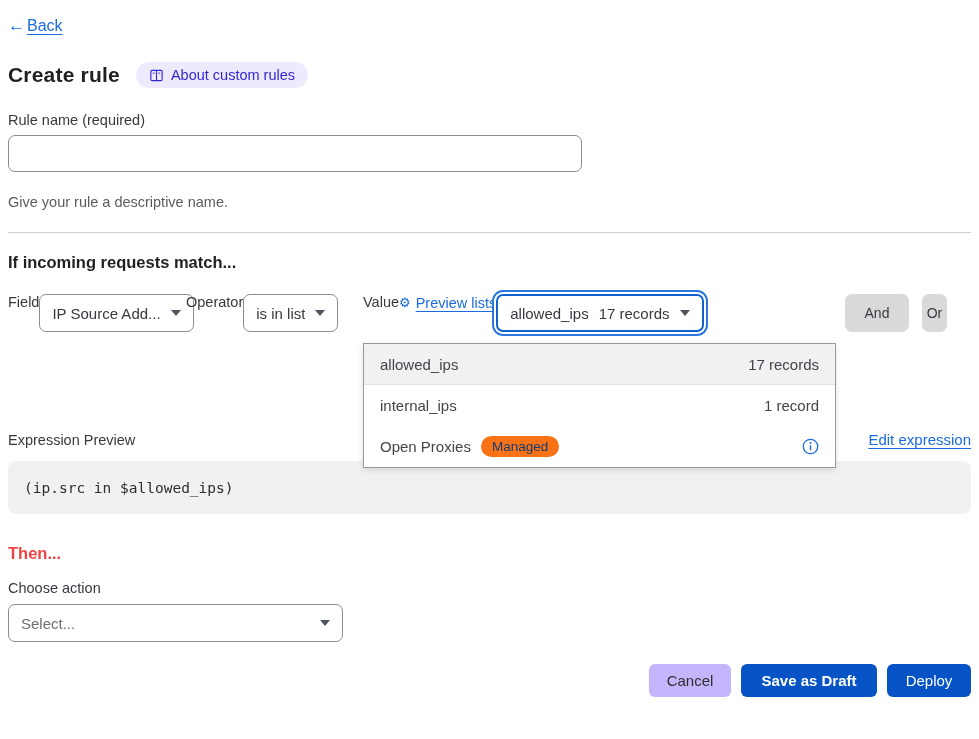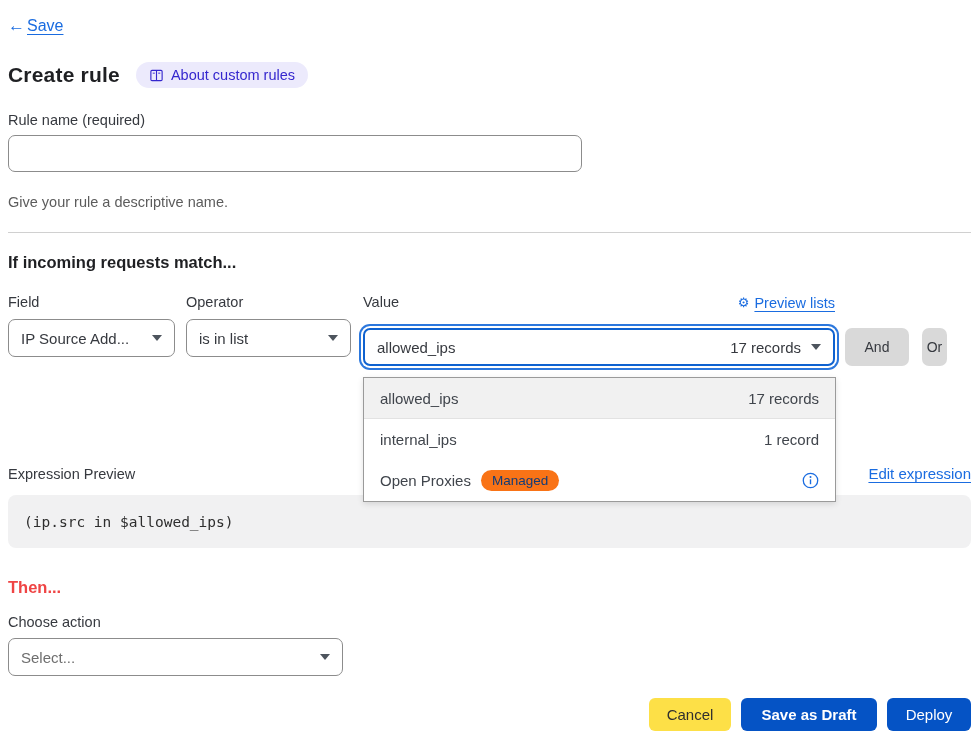--- a/index.html
+++ b/index.html
@@ -23,21 +23,21 @@
   .rule-name-group { margin-top: 24px; }
   .rule-name-input { display: block; margin-top: 7px; width: 574px; height: 37px; border: 1px solid #8c8c8c; border-radius: 7px; font-size: 15px; padding: 0 10px; font-family: "Liberation Sans", sans-serif; }
   .help-text { margin-top: 22px; font-size: 14.5px; color: #5c5c5c; }
 
   .divider { margin-top: 22px; border: none; border-top: 1px solid #d0d0d0; width: 963px; }
 
   .section-heading { margin-top: 20px; font-size: 16.5px; font-weight: bold; color: #1f2023; }
 
   
   .condition-row { display: flex; margin-top: 22px; align-items: flex-start; }
-  .cond-group { display: flex; flex-direction: column; }
+  .cond-group { display: flex; flex-direction: row; }
   .cond-group .field-label { margin-bottom: 9px; }
   .select { height: 38px; border: 1px solid #8c8c8c; border-radius: 7px; background: #fff; display: flex; align-items: center; padding: 0 12px; font-size: 15px; color: #36393f; cursor: pointer; }
   .select .sel-text { flex: 1; white-space: nowrap; overflow: hidden; }
   .chev { width: 0; height: 0; border-left: 5px solid transparent; border-right: 5px solid transparent; border-top: 6px solid #4d545d; margin-left: 10px; flex: none; }
   .w-field { width: 167px; margin-right: 11px; }
   .w-op { width: 165px; margin-right: 12px; }
   .value-group { width: 472px; position: relative; }
   .value-label-row { display: flex; justify-content: space-between; align-items: baseline; margin-bottom: 9px; }
   .manage-link { display: inline-flex; align-items: center; gap: 5px; color: #1a6ce0; font-size: 14.5px; cursor: pointer; }
   .manage-link .gear { font-size: 13px; }
@@ -65,33 +65,33 @@
 
   
   .then-heading { margin-top: 30px; font-size: 16.5px; font-weight: bold; color: #ef4444; }
   .action-group { margin-top: 17px; }
   .action-select { margin-top: 8px; width: 335px; }
   .placeholder { color: #6e6e6e; }
 
   
   .footer { display: flex; justify-content: flex-end; align-items: center; margin-top: 22px; width: 963px; gap: 0; }
   .btn { height: 33px; border: none; border-radius: 6px; font-size: 15px; font-family: "Liberation Sans", sans-serif; cursor: pointer; }
-  .btn-cancel { width: 82px; background: #fde047; color: #2f2f2f; }
+  .btn-cancel { width: 82px; background: #c4b5fd; color: #2f2f2f; }
   .btn-primary { background: #0553c5; color: #ffffff; }
   .btn-save { width: 136px; margin-left: 10px; font-weight: bold; }
   .btn-deploy { width: 84px; margin-left: 10px; }
 </style>
 </head>
 <body>
 
 <div class="page">
 
   <a class="back-link">
     <span class="arrow">←</span>
-      <span class="back-text">Save</span>
+      <span class="back-text">Back</span>
   </a>
 
   <div class="title-row">
     <h1 class="page-title">Create rule</h1>
     <span class="about-badge">
       <span>
           <svg width="15" height="15" viewBox="0 0 16 16">
             <rect x="2" y="2.5" width="12" height="11" rx="1.2" fill="none" stroke="#3527ce" stroke-width="1.2"></rect>
             <line x1="8" y1="2.5" x2="8" y2="13.5" stroke="#3527ce" stroke-width="1.2"></line>
             <line x1="4" y1="5.5" x2="6.2" y2="5.5" stroke="#3527ce" stroke-width="1"></line>

